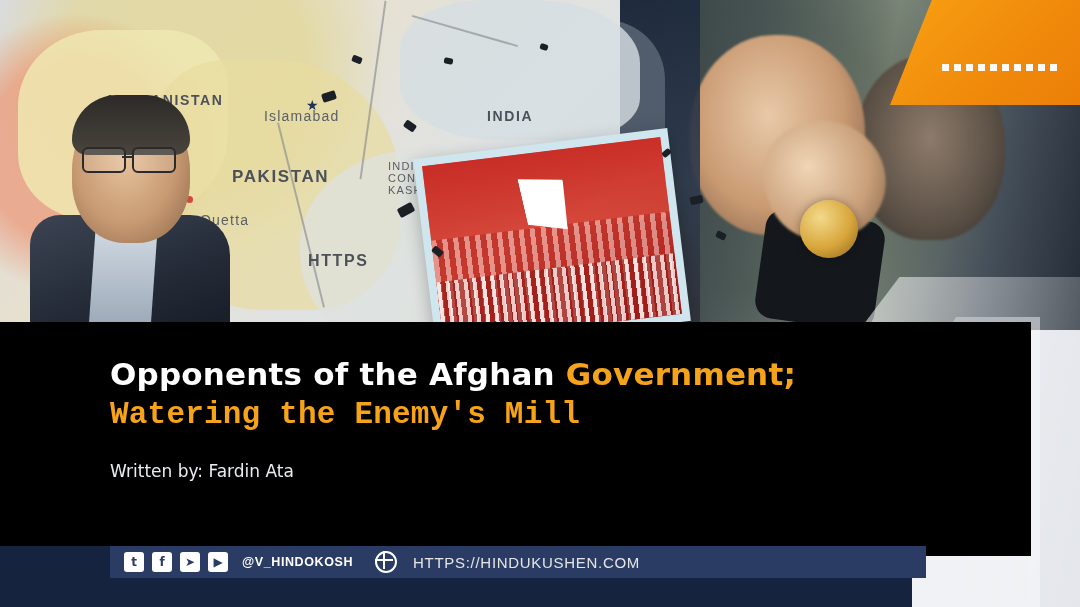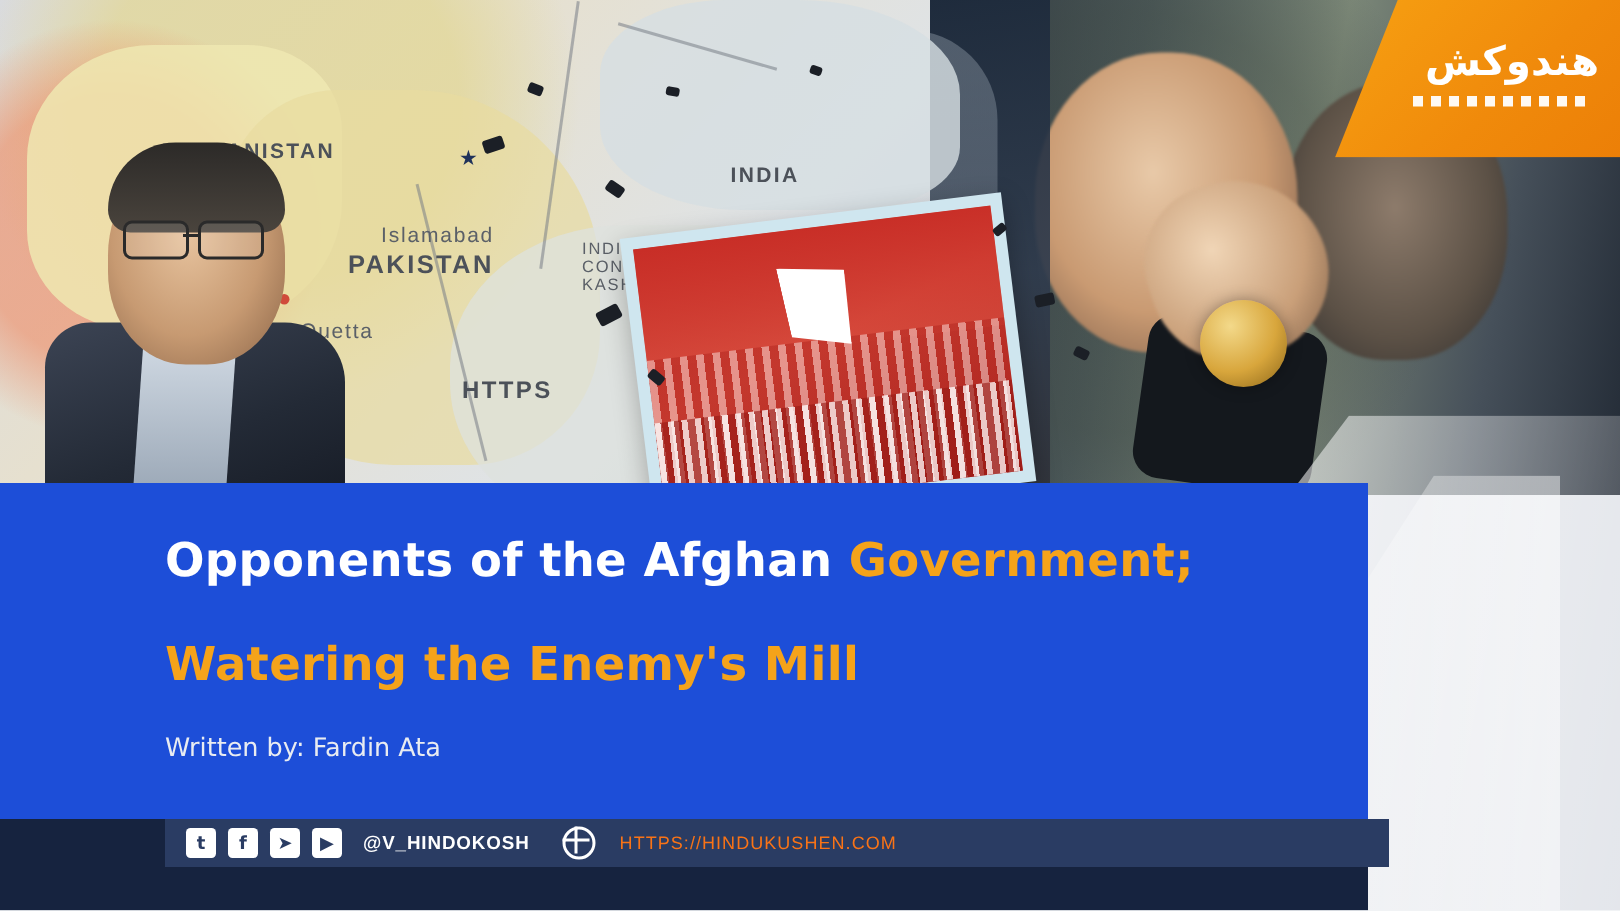--- a/index.html
+++ b/index.html
@@ -94,39 +94,39 @@
   
   .logo{position:absolute;right:0;top:0;width:190px;height:105px;
     background:linear-gradient(135deg,#f7a112 0%,#f08a0b 60%,#ec7f07 100%);
     clip-path:polygon(22% 0,100% 0,100% 100%,0 100%);}
   .logo-text{position:absolute;right:14px;top:26px;color:#fff;font-size:27px;font-weight:bold;
     direction:rtl;letter-spacing:1px;font-family:"DejaVu Sans",sans-serif;}
   .logo-sub{position:absolute;right:18px;top:64px;width:120px;height:7px;
     background:repeating-linear-gradient(90deg,#fff 0 7px,transparent 7px 12px);opacity:.95;}
 
   
-  .panel{position:absolute;left:0;top:322px;width:912px;height:234px;background:#1d4ed8;}
+  .panel{position:absolute;left:0;top:322px;width:1031px;height:234px;background:#000000;}
   .panel-pad{padding:34px 0 0 110px;}
   .h-line{font-family:"DejaVu Sans",sans-serif;font-weight:bold;font-size:31px;color:#ffffff;
     letter-spacing:.2px;line-height:1.18;}
   .h-line .accent{color:#f5a31a;}
-  .h-line2{margin-top:32px;}
+  .h-line2{margin-top:4px;font-family:Liberation Mono, monospace;}
   .byline{margin-top:28px;color:#e9ecf1;font-size:17px;font-family:"DejaVu Sans",sans-serif;}
 
   
   .footer{position:absolute;left:110px;top:546px;width:802px;height:32px;
     background:#2a3c63;display:flex;align-items:center;padding-left:14px;gap:8px;}
   .sico{width:20px;height:20px;border-radius:3px;background:#ffffff;display:flex;
     align-items:center;justify-content:center;color:#2a3c63;font-size:12px;font-weight:bold;
     font-family:"DejaVu Sans",sans-serif;line-height:1;}
   .handle{color:#fff;font-size:12.5px;letter-spacing:.6px;margin-left:6px;font-weight:bold;}
   .globe{margin-left:14px;width:18px;height:18px;border-radius:50%;border:2px solid #fff;position:relative;}
   .globe:before{content:"";position:absolute;left:6px;top:-2px;width:2px;height:18px;background:#fff;}
   .globe:after{content:"";position:absolute;left:-2px;top:6px;width:18px;height:2px;background:#fff;}
-  .url{color:#f97316;font-size:12px;letter-spacing:.7px;margin-left:8px;}
+  .url{color:#e5e5e5;font-size:15px;letter-spacing:.7px;margin-left:8px;}
   .fbar-fill{position:absolute;left:0;top:546px;width:110px;height:32px;background:#16233f;}
   .panel-bottom{position:absolute;left:0;top:578px;width:912px;height:29px;background:#16233f;}
 </style>
 </head>
 <body>
 
 <div class="stage">
 
   <div class="bg-base"></div>
 
@@ -147,21 +147,21 @@
     <div class="map-region r-in"></div>
     <div class="map-region r-cn"></div>
     <div class="map-line" style="left:372px;top:0;width:2px;height:180px;transform:rotate(8deg);"></div>
     <div class="map-line" style="left:300px;top:120px;width:2px;height:190px;transform:rotate(-14deg);"></div>
     <div class="map-line" style="left:410px;top:30px;width:110px;height:2px;transform:rotate(16deg);"></div>
     <span class="star" style="left:306px;top:98px;">★</span>
     <div class="city-dot" style="left:186px;top:196px;"></div>
   </div>
 
   <span class="map-label big" style="left:105px;top:92px;">AFGHANISTAN</span>
-  <span class="map-label" style="left:254px;top:108px;font-size:14px;margin-top:40px;">Islamabad</span>
+  <span class="map-label" style="left:264px;top:108px;font-size:14px;">Islamabad</span>
   <span class="map-label big" style="left:487px;top:108px;">INDIA</span>
   <span class="map-label big" style="left:232px;top:167px;font-size:17px;">PAKISTAN</span>
   <span class="map-label" style="left:388px;top:160px;">INDIA-
 CONTROLLED
 KASHMIR</span>
   <span class="map-label" style="left:200px;top:212px;font-size:14px;">Quetta</span>
   <span class="map-label big" style="left:308px;top:252px;font-size:16px;">HTTPS</span>
 
   <div class="man">
     <div class="man-suit"></div>
@@ -193,21 +193,20 @@
   <div class="debris" style="left:432px;top:248px;width:11px;height:7px;transform:rotate(40deg);"></div>
   <div class="debris" style="left:690px;top:196px;width:13px;height:8px;transform:rotate(-12deg);"></div>
   <div class="debris" style="left:716px;top:232px;width:10px;height:7px;transform:rotate(26deg);"></div>
   <div class="debris" style="left:662px;top:150px;width:9px;height:6px;transform:rotate(-40deg);"></div>
   <div class="debris" style="left:540px;top:44px;width:8px;height:6px;transform:rotate(18deg);"></div>
 
   <div class="swoosh"></div>
   <div class="swoosh2"></div>
 
   <div class="logo"></div>
-  <div class="logo-text">هندوکش</div>
   <div class="logo-sub"></div>
 
   <div class="panel">
     <div class="panel-pad">
       <div class="h-line"><span>Opponents of the Afghan </span><span class="accent">Government;</span></div>
       <div class="h-line h-line2 accent" style="color:#f5a31a;">Watering the Enemy's Mill</div>
       <div class="byline">Written by: Fardin Ata</div>
     </div>
   </div>
 

